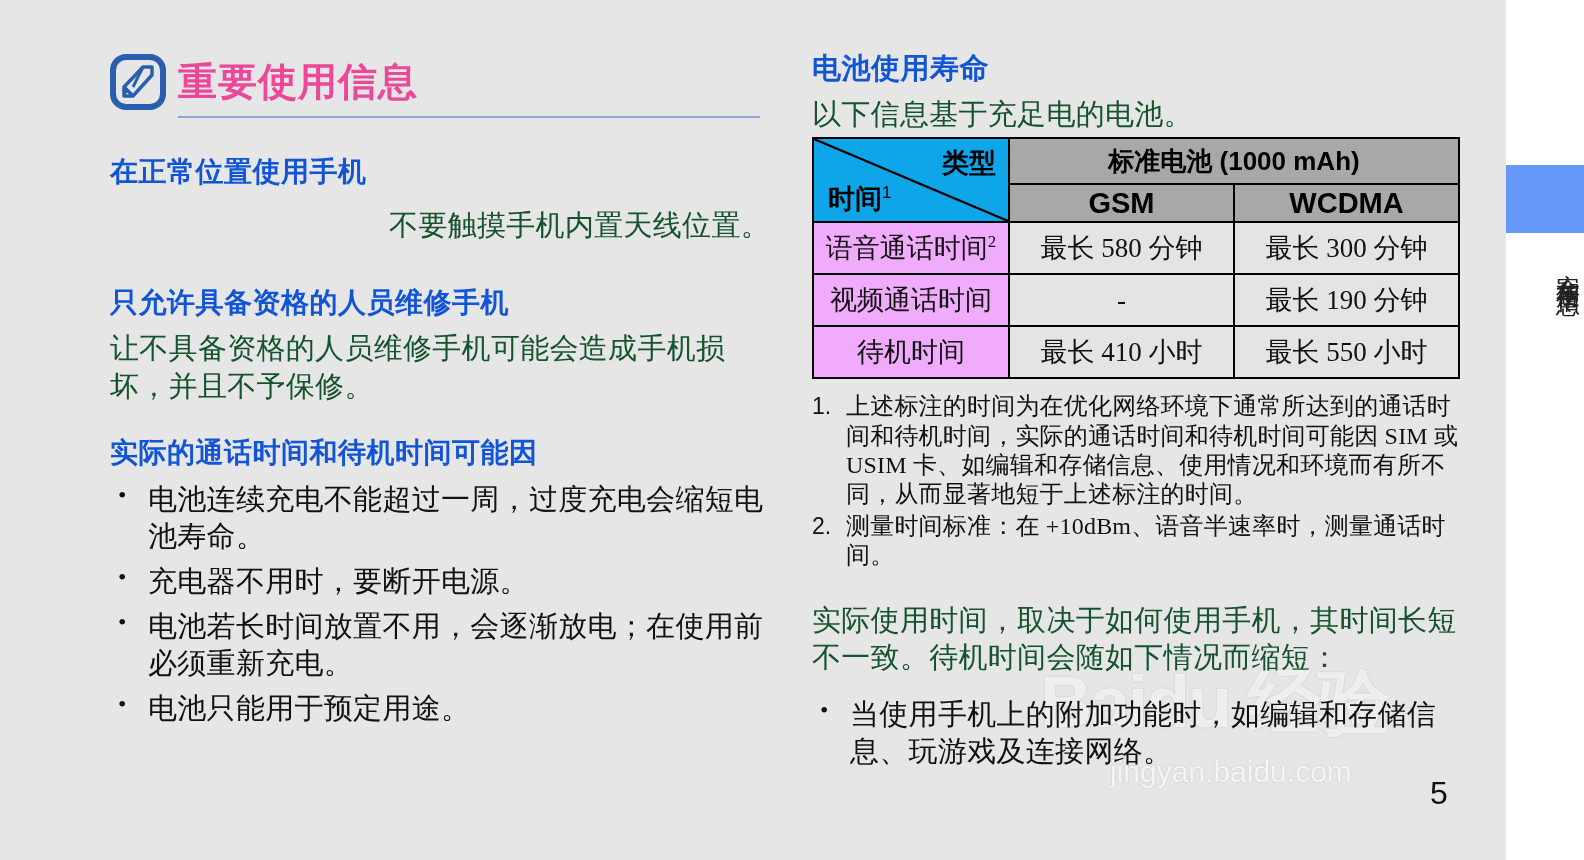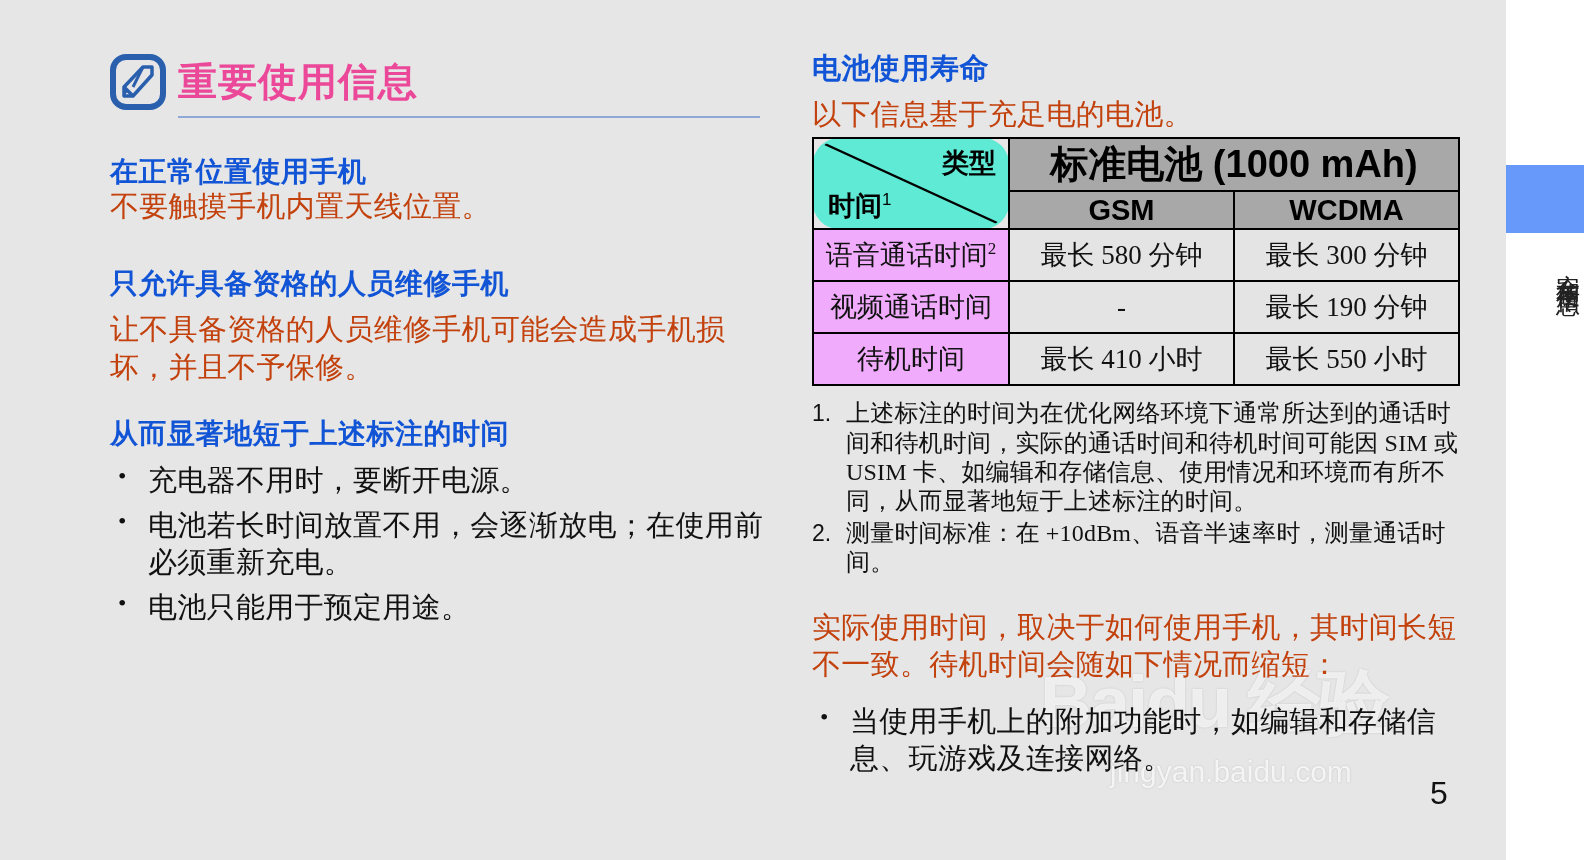--- a/index.html
+++ b/index.html
@@ -92,21 +92,21 @@
   .sec-head {
     font-family: Liberation Serif, serif;
     font-weight: bold;
     font-size: 28px;
     color: #1155d6;
     letter-spacing: 0.5px;
     line-height: 1.15;
   }
   .para {
     font-size: 29px;
-    color: #c2410c;
+    color: #14532d;
     line-height: 1.28;
     letter-spacing: 0.3px;
   }
   .bullets {
     list-style: none;
     margin: 0;
     padding: 0;
   }
   .bullets li {
     position: relative;
@@ -149,23 +149,22 @@
   .hdr {
     background: #a8a8a8;
     font-family: "Liberation Sans", sans-serif;
     font-weight: bold;
     color: #000000;
   }
   .corner-cell {
     position: relative;
     height: 80px;
     width: 194px;
-    background: #5eead4;
+    background: #0ea5e9;
     overflow: hidden;
-    border-radius: 26px;
   }
   .corner-cell .diag {
     position: absolute;
     left: 0;
     top: 0;
     width: 100%;
     height: 100%;
   }
   .corner-type {
     position: absolute;
@@ -181,21 +180,21 @@
     left: 14px;
     bottom: 4px;
     font-family: "Liberation Sans", sans-serif;
     font-weight: bold;
     font-size: 27px;
     color: #000;
   }
   .corner-time sup { font-size: 17px; font-weight: normal; }
   .hdr-top {
     height: 44px;
-    font-size: 38px;
+    font-size: 26px;
   }
   .hdr-sub {
     height: 36px;
     font-size: 29px;
   }
   .body-cell {
     background: #e4e4e4;
     height: 50px;
     font-family: "Liberation Serif", serif;
     font-size: 27px;
@@ -285,31 +284,32 @@
       <path d="M14 33 L23 42" stroke="#2a5fad" stroke-width="3.5"></path>
       <path d="M33 13 L23 33" stroke="#2a5fad" stroke-width="3"></path>
       <path d="M14 42 L19 36 L14 34 Z" fill="#2a5fad"></path>
     </svg>
     <div id="page-title">重要使用信息</div>
   </div>
   <div id="title-rule"></div>
 
   <div style="margin-top:38px;">
     <div class="sec-head">在正常位置使用手机</div>
-    <div class="para" style="margin-top:0;">不要触摸手机内置天线位置。</div>
+    <div class="para" style="margin-top:19px;text-align:right;">不要触摸手机内置天线位置。</div>
   </div>
 
   <div style="margin-top:43px;">
     <div class="sec-head">只允许具备资格的人员维修手机</div>
     <div class="para" style="margin-top:11px;">让不具备资格的人员维修手机可能会造成手机损坏，并且不予保修。</div>
   </div>
 
   <div style="margin-top:32px;">
-    <div class="sec-head">从而显著地短于上述标注的时间</div>
+    <div class="sec-head">实际的通话时间和待机时间可能因</div>
     <ul class="bullets" style="margin-top:12px;">
+      <li>电池连续充电不能超过一周，过度充电会缩短电池寿命。</li>
       <li>充电器不用时，要断开电源。</li>
       <li>电池若长时间放置不用，会逐渐放电；在使用前必须重新充电。</li>
       <li>电池只能用于预定用途。</li>
     </ul>
   </div>
 </div>
 
 <div id="right-col">
 
   <div class="sec-head" style="font-size:29px;">电池使用寿命</div>

